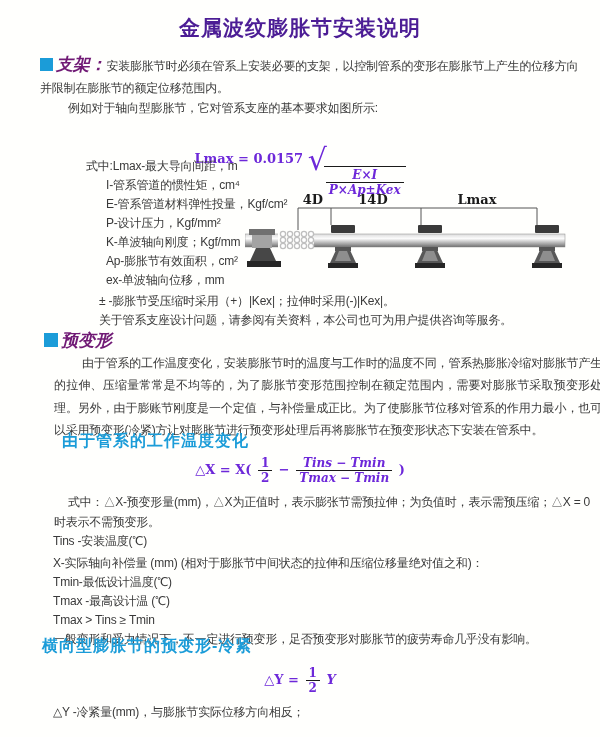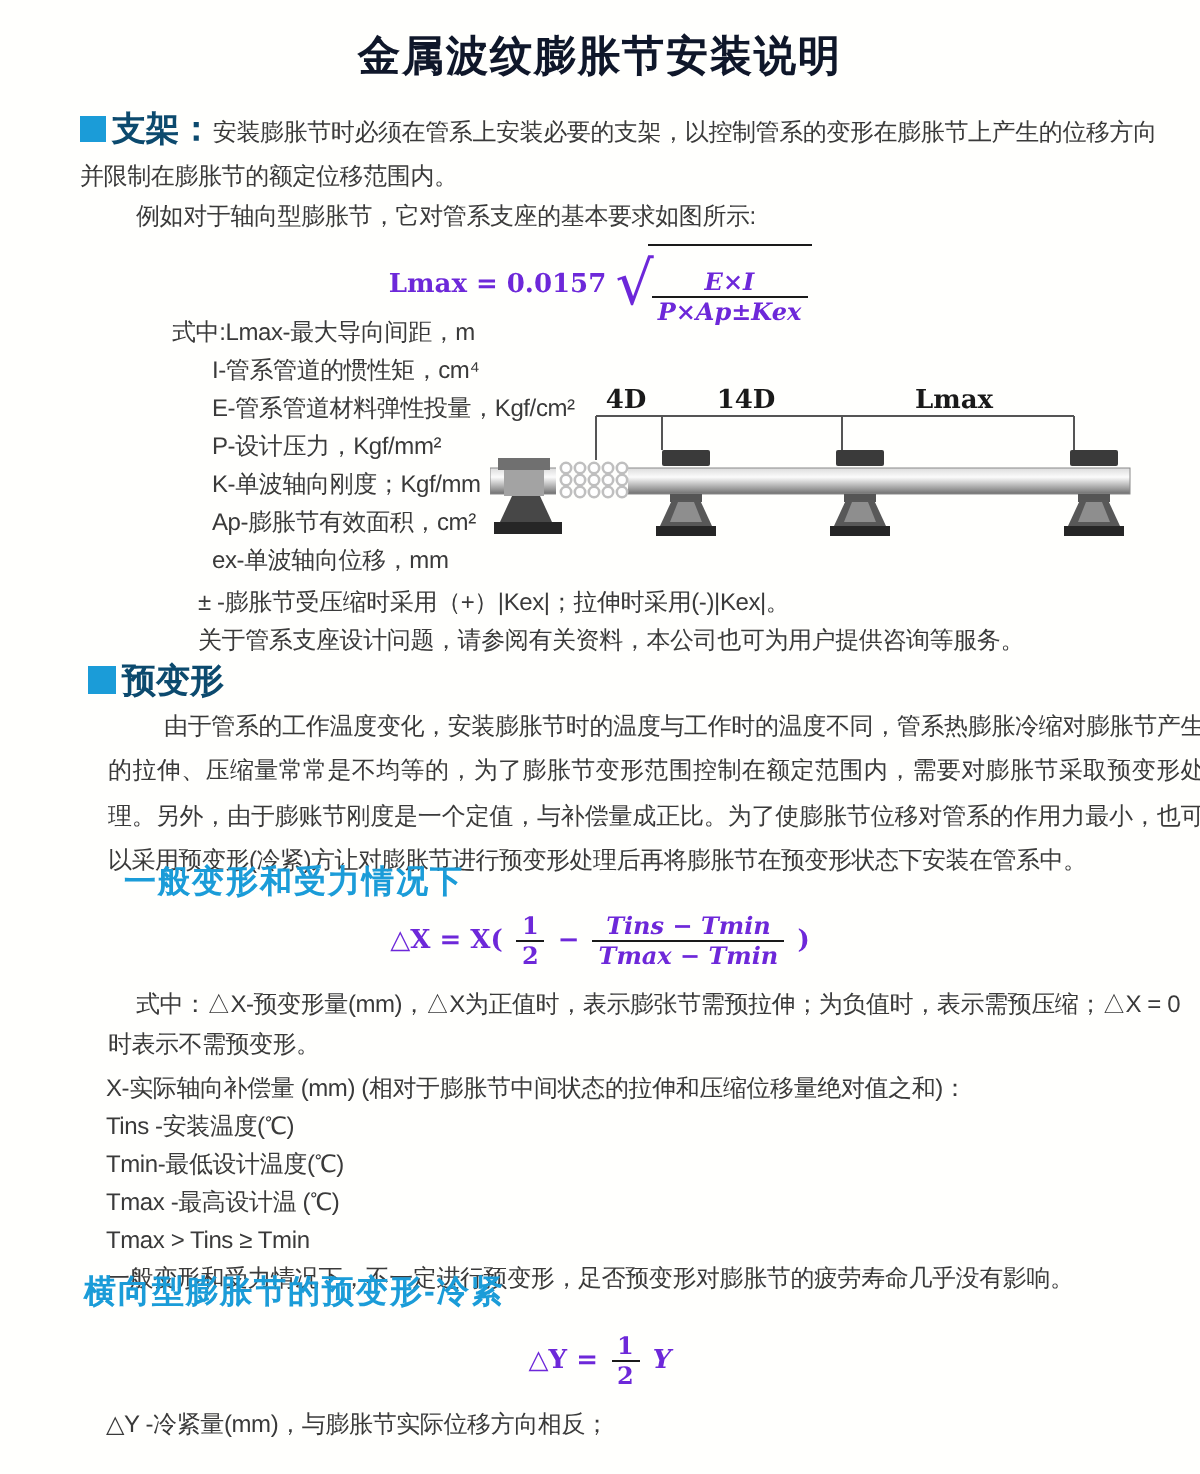--- a/index.html
+++ b/index.html
@@ -3,41 +3,41 @@
 <meta charset="utf-8">
 <style>
   html,body{margin:0;padding:0;background:#fffffd;}
   .page{
     position:relative;width:600px;height:737px;background:#fffffd;
     font-family:"Liberation Sans", sans-serif;color:#3a3a3a;overflow:hidden;
   }
   .abs{position:absolute;}
   .page-title{
     top:14px;left:0;right:0;text-align:center;
-    font-size:21px;font-weight:bold;color:#0f172a;letter-spacing:1px;
+    font-size:21px;font-weight:bold;color:#4c1d95;letter-spacing:1px;
   }
   .body-txt{font-size:12px;line-height:22px;letter-spacing:-0.2px;}
   .sq{
     display:inline-block;width:13px;height:13px;background:#1b9cd8;
     vertical-align:-1px;margin-right:3px;
   }
-  .sec-head{font-size:17px;font-weight:bold;color:#0c4a6e;}
+  .sec-head{font-size:17px;font-weight:bold;color:#701a75;font-style:italic;}
   .sub-head{font-size:16px;font-weight:bold;color:#1b9cd8;letter-spacing:1px;}
   .formula{
     font-family:"DejaVu Serif", serif;font-weight:bold;color:#6d28d9;
     font-size:13px;text-align:center;left:0;right:0;
   }
   .frac{
     display:inline-block;vertical-align:middle;text-align:center;
     font-style:italic;font-size:12px;line-height:14px;margin:0 2px;
   }
   .frac .fn{display:block;border-bottom:1px solid #1a1a1a;padding:0 3px;}
   .frac .fd{display:block;padding:0 3px;}
   .radical{font-size:30px;font-weight:normal;vertical-align:middle;margin-right:-3px;line-height:0;}
-  .sqrt{display:inline-block;border-top:1.5px solid #1a1a1a;vertical-align:middle;padding-top:11px;}
+  .sqrt{display:inline-block;border-top:1.5px solid #1a1a1a;vertical-align:middle;padding-top:1px;margin-top:44px;}
   .def-line{line-height:19px;font-size:12px;letter-spacing:-0.2px;white-space:nowrap;}
   .ind20{padding-left:20px;}
   .ind13{padding-left:13px;}
   .para{font-size:12px;line-height:22.3px;letter-spacing:-0.25px;text-align:justify;margin-left:14px;}
   .indent{text-indent:28px;}
   .note-line{line-height:19px;font-size:12px;letter-spacing:-0.2px;white-space:nowrap;}
 </style>
 </head>
 <body>
 
@@ -141,34 +141,34 @@
       <polygon points="298,59 306,59 310,69 294,69" fill="#8e8e8e"></polygon>
       <rect x="287" y="71" width="30" height="5" fill="#262626"></rect>
     </g>
   </svg>
 
   <div class="abs" style="top:329px;left:44px;">
     <span class="sq" style="width:14px;height:14px;"></span><span class="sec-head">预变形</span>
   </div>
   <div class="abs para indent" style="top:352px;left:40px;width:548px;">由于管系的工作温度变化，安装膨胀节时的温度与工作时的温度不同，管系热膨胀冷缩对膨胀节产生的拉伸、压缩量常常是不均等的，为了膨胀节变形范围控制在额定范围内，需要对膨胀节采取预变形处理。另外，由于膨账节刚度是一个定值，与补偿量成正比。为了使膨胀节位移对管系的作用力最小，也可以采用预变形(冷紧)方让对膨胀节进行预变形处理后再将膨胀节在预变形状态下安装在管系中。</div>
 
-  <div class="abs sub-head" style="top:431px;left:62px;">一般变形和受力情况下</div>
+  <div class="abs sub-head" style="top:431px;left:62px;">由于管系的工作温度变化</div>
 
   <div class="abs formula" style="top:456px;">
     <span>△X = X(</span>
     <span class="frac" style="font-style:normal;"><span class="fn">1</span><span class="fd">2</span></span>
     <span>−</span>
     <span class="frac"><span class="fn">Tins − Tmin</span><span class="fd">Tmax − Tmin</span></span>
     <span>)</span>
   </div>
 
   <div class="abs" style="top:492px;left:40px;width:550px;">
     <div class="para" style="text-indent:14px;line-height:20px;">式中：△X-预变形量(mm)，△X为正值时，表示膨张节需预拉伸；为负值时，表示需预压缩；△X = 0时表示不需预变形。</div>
+    <div class="note-line ind13">Tins -安装温度(℃)</div>
     <div class="note-line ind13" style="margin-top:3px;">X-实际轴向补偿量 (mm) (相对于膨胀节中间状态的拉伸和压缩位移量绝对值之和)：</div>
-    <div class="note-line ind13">Tins -安装温度(℃)</div>
     <div class="note-line ind13">Tmin-最低设计温度(℃)</div>
     <div class="note-line ind13">Tmax -最高设计温 (℃)</div>
     <div class="note-line ind13">Tmax &gt; Tins ≥ Tmin</div>
     <div class="note-line ind13">一般变形和受力情况下，不一定进行预变形，足否预变形对膨胀节的疲劳寿命几乎没有影响。</div>
   </div>
 
   <div class="abs sub-head" style="top:636px;left:42px;">横向型膨胀节的预变形-冷紧</div>
 
   <div class="abs formula" style="top:666px;">
     <span>△Y =</span>

